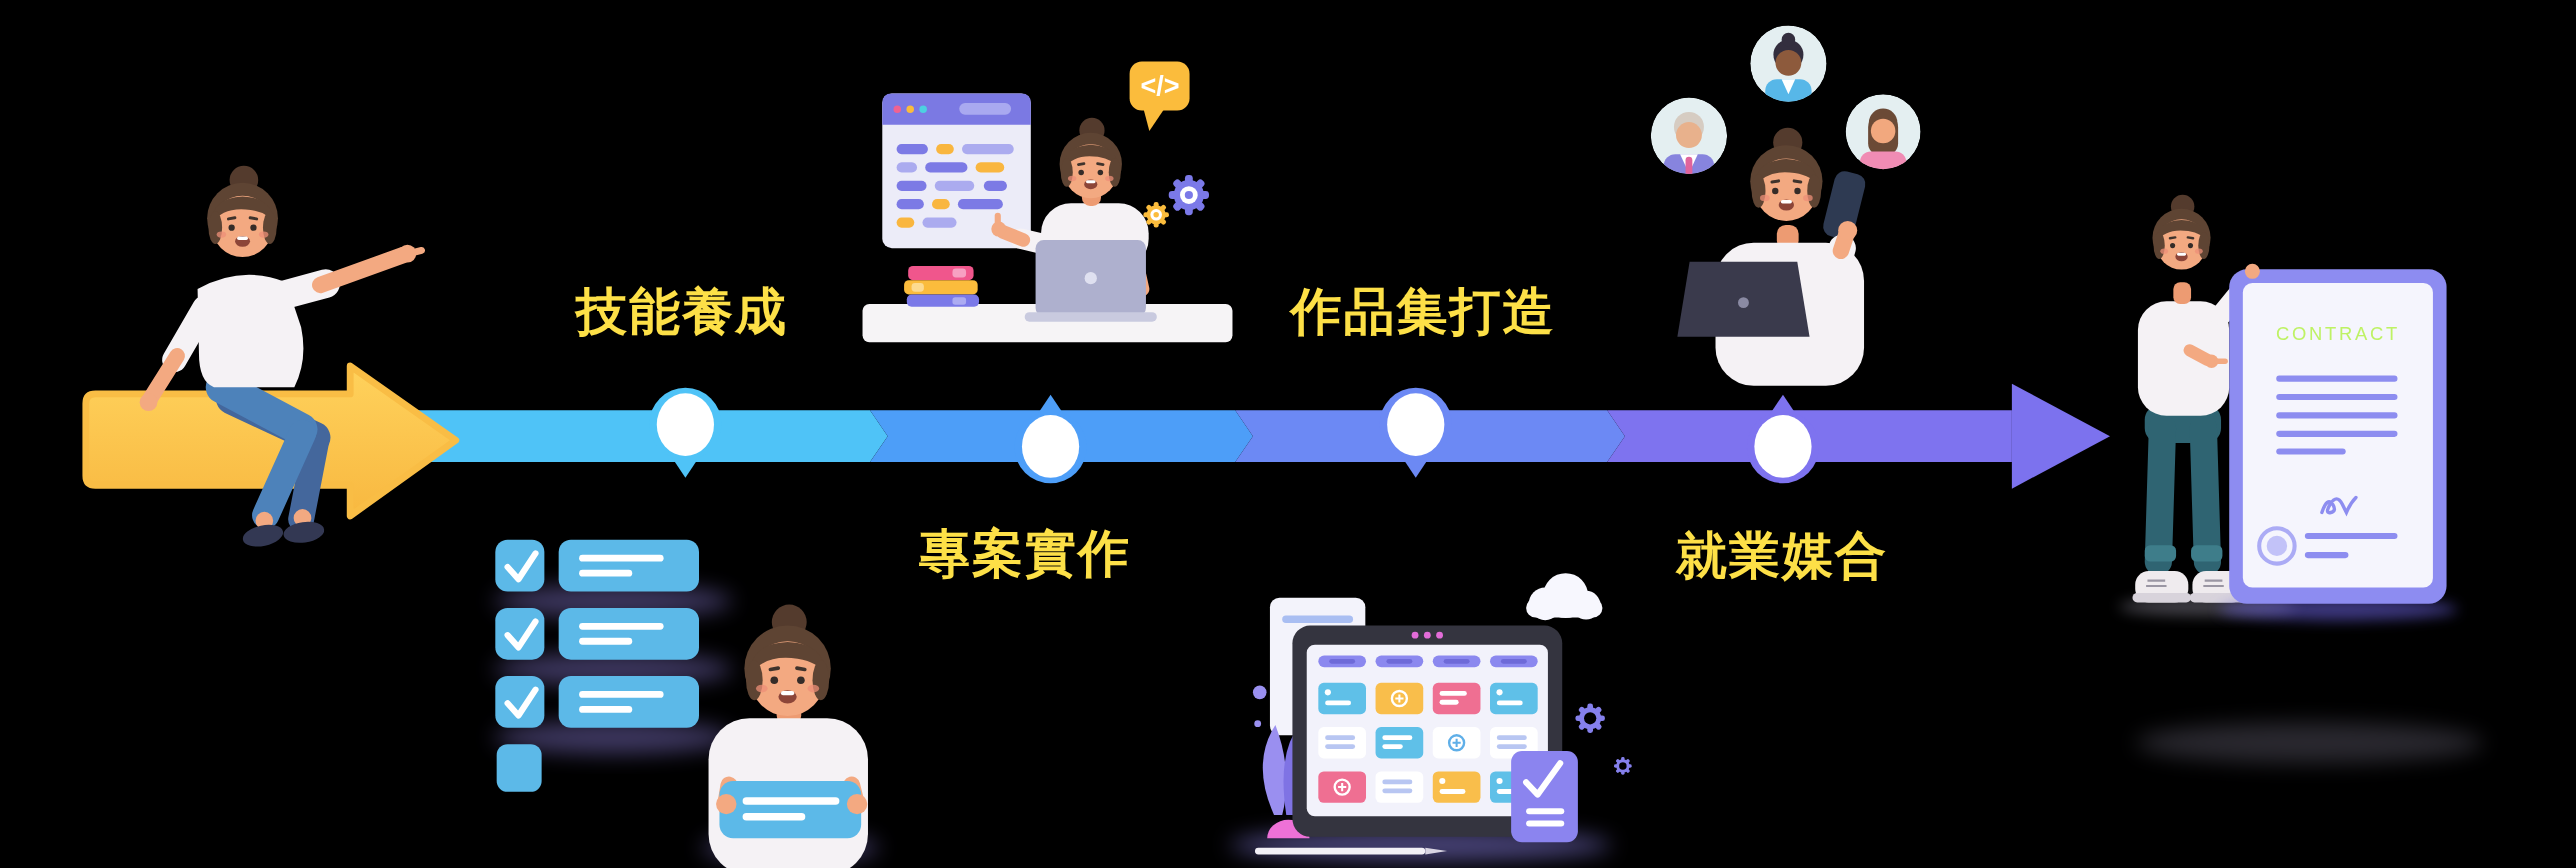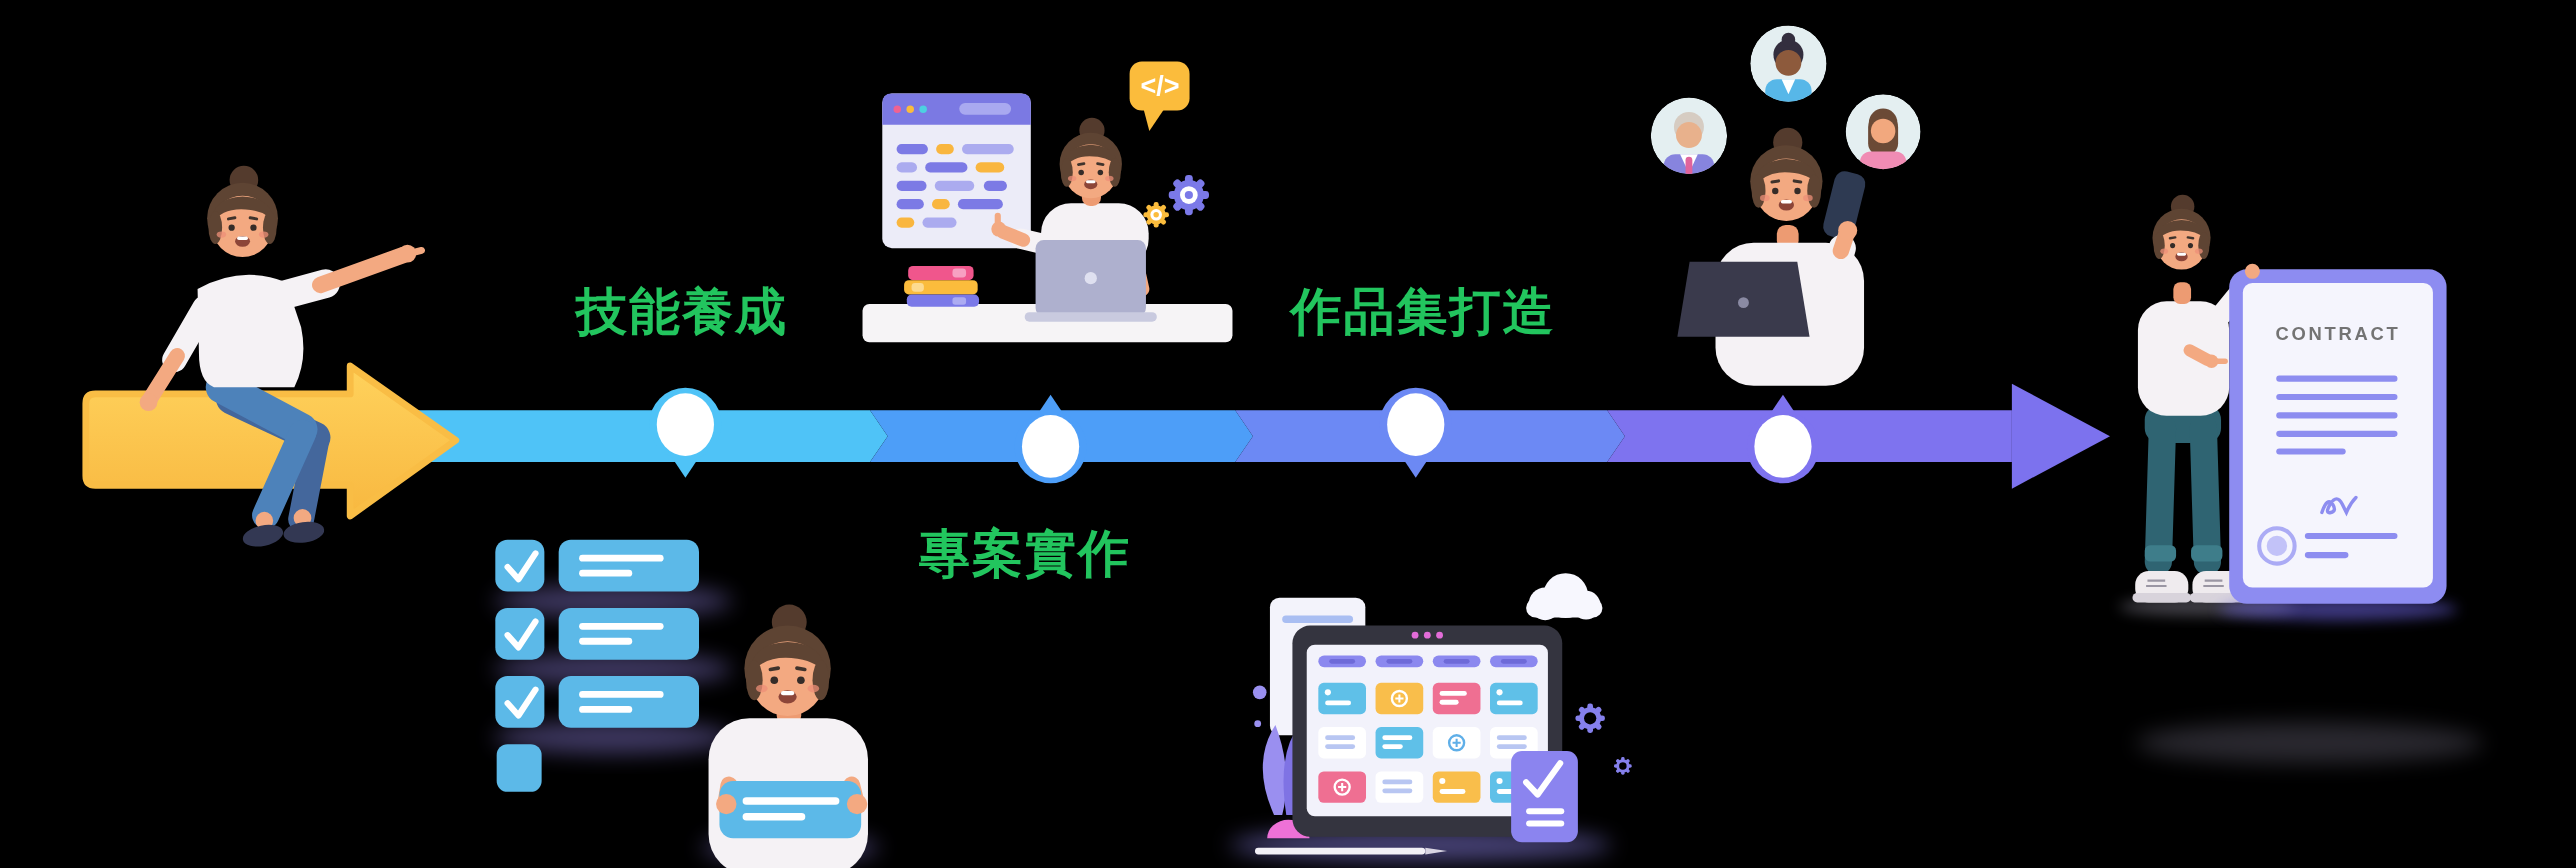--- a/index.html
+++ b/index.html
@@ -1,22 +1,22 @@
 <!DOCTYPE html>
 <html style="font-size:11px"><head>
 <meta charset="utf-8">
 <style>
   html,body{margin:0;padding:0;background:#000;}
   .stage{position:relative;width:2576px;height:869px;background:#000;overflow:hidden;
          font-family:"Liberation Sans","DejaVu Sans",sans-serif;}
   svg.art{position:absolute;left:0;top:0;}
   .stage-label{position:absolute;transform:translateX(-50%);font-weight:700;font-size:51px;
-               letter-spacing:2px;color:#22c55e;white-space:nowrap;line-height:1;}
+               letter-spacing:2px;color:#fde047;white-space:nowrap;line-height:1;}
   .contract-title{position:absolute;left:2338px;top:323px;transform:translateX(-50%);
-                  font-weight:700;font-size:18.4px;letter-spacing:2.7px;color:#737373;white-space:nowrap;}
+                  font-weight:400;font-size:18.4px;letter-spacing:2.7px;color:#bef264;white-space:nowrap;}
   .code-glyph{position:absolute;left:1160px;top:71px;transform:translateX(-50%);
               font-weight:700;font-size:27px;color:#FFFFFF;white-space:nowrap;}
 </style>
 </head>
 <body>
 
 <div class="stage">
 
 <svg class="art" width="2576" height="869" viewBox="0 0 3781 1275">
 <defs>
@@ -388,17 +388,18 @@
     <rect x="3383" y="782" width="136" height="9" rx="4.5" fill="#8D8DF0"></rect>
     <rect x="3383" y="810" width="64" height="9" rx="4.5" fill="#8D8DF0"></rect>
   </g>
   <circle cx="3306" cy="398" r="11" fill="#F3A981"></circle>
 </g>
 </svg>
 
 <div class="stage-label" style="left:682px;top:286px;">技能養成</div>
 <div class="stage-label" style="left:1025px;top:528px;">專案實作</div>
 <div class="stage-label" style="left:1423px;top:286px;">作品集打造</div>
+<div class="stage-label" style="left:1782px;top:530px;">就業媒合</div>
 <div class="code-glyph">&lt;/&gt;</div>
 <div class="contract-title">CONTRACT</div>
 
 </div>
 
 
 </body></html>

